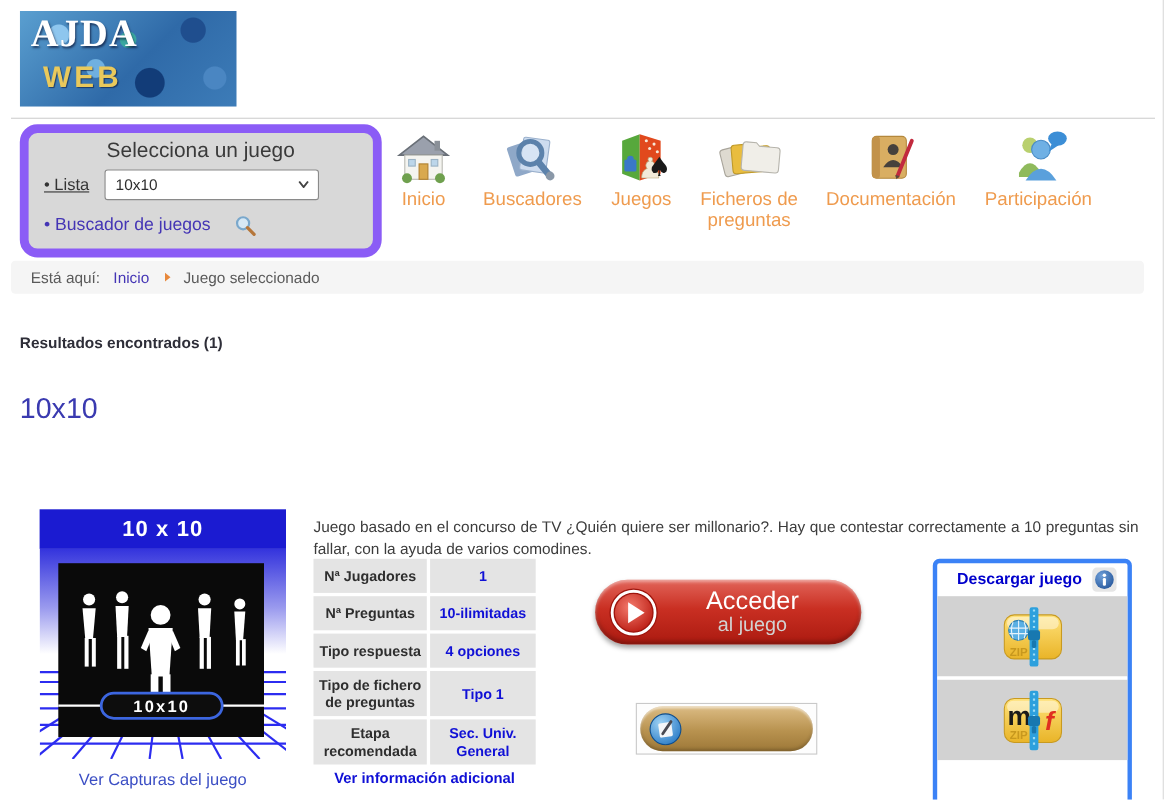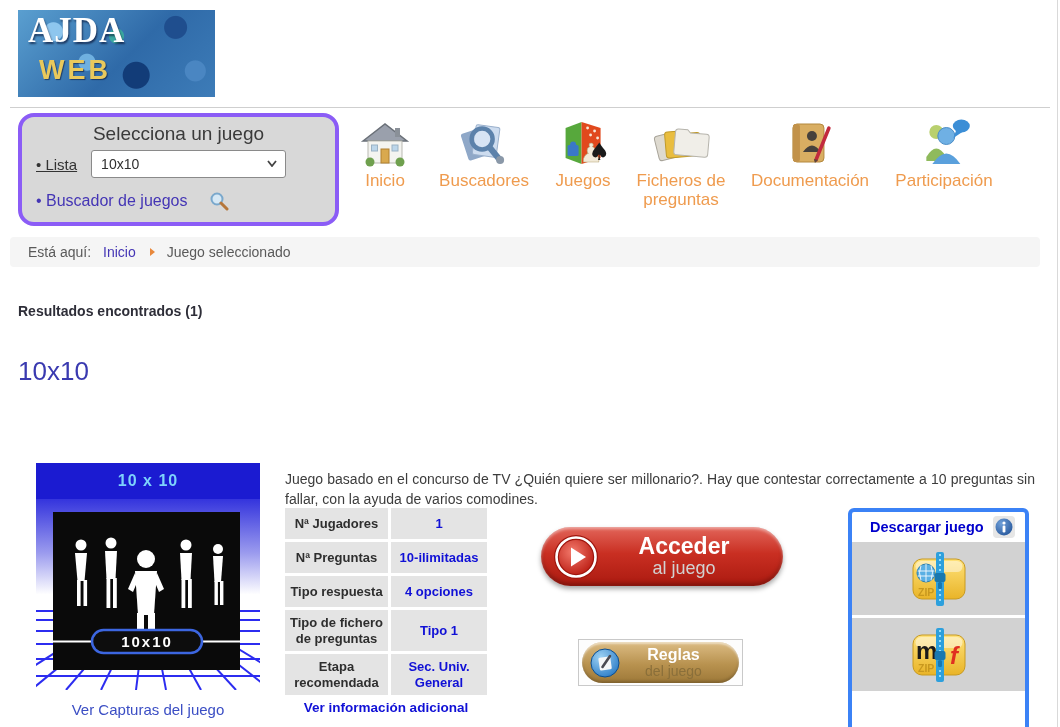--- a/index.html
+++ b/index.html
@@ -28,21 +28,21 @@
     padding-left:12px;white-space:nowrap;transform:scaleX(.97);transform-origin:left center;}
   .deco-ring{position:absolute;border:2px solid rgba(255,255,255,.12);border-radius:50%;}
   .ring1{width:160px;height:160px;left:570px;top:-48px;}
   .ring2{width:104px;height:104px;left:598px;top:-20px;}
   .deco-land{position:absolute;right:40px;top:10px;width:120px;height:70px;border-radius:40% 60% 55% 45%;
     background:rgba(90,140,170,.25);}
   .top-rule{position:absolute;left:10px;top:107px;width:1040px;height:1px;background:#cfcfcf;}
 
   
   .selector-box{position:absolute;left:18px;top:113px;width:313px;height:105px;background:#d8d8d8;
-    border:4px solid #8b5cf6;border-radius:16px;}
+    border:8px solid #8b5cf6;border-radius:16px;}
   .selector-title{margin-top:6px;text-align:center;font-size:19px;color:#3a3a3a;}
   .lista-row{position:absolute;left:14px;top:33px;display:flex;align-items:center;}
   .lista-label{font-size:15px;color:#333;text-decoration:underline;}
   .fake-select{position:relative;margin-left:14px;width:193px;height:26px;background:#fff;border:1px solid #8a8a8a;
     border-radius:3px;display:flex;align-items:center;cursor:pointer;}
   .fake-select .sel-text{font-size:14px;color:#2f2f2f;padding-left:9px;}
   .sel-chevron{position:absolute;right:8px;top:9px;width:10px;height:7px;}
   .buscador-row{position:absolute;left:14px;top:74px;display:flex;align-items:center;gap:21px;cursor:pointer;}
   .buscador-link{font-size:16px;color:#4435b5;}
 
@@ -60,21 +60,21 @@
   .bc-home{color:#4435b5;cursor:pointer;}
   .bc-arrow{width:0;height:0;border-left:5px solid #e8883c;border-top:4px solid transparent;
     border-bottom:4px solid transparent;margin:0 12px 0 14px;}
   .bc-current{color:#5a5a5a;}
 
   .resultados{position:absolute;left:18px;top:303px;font-size:14px;font-weight:bold;color:#2e2e38;}
   .game-title{position:absolute;left:18px;top:356px;font-size:26px;font-weight:400;color:#3a3ab0;margin:0;}
 
   
   .thumb{position:absolute;left:36px;top:463px;width:224px;}
-  .thumb-banner{height:36px;background:#1b1bd1;color:#7dd3fc;font-weight:bold;font-size:16px;
+  .thumb-banner{height:36px;background:#1b1bd1;color:#ffffff;font-weight:bold;font-size:20px;
     display:flex;align-items:center;justify-content:center;letter-spacing:1px;}
   .thumb-img{display:block;width:224px;height:191px;}
   .ver-capturas{position:absolute;left:36px;top:701px;width:224px;text-align:center;font-size:15px;
     color:#3b4ec4;cursor:pointer;}
 
   
   .descr{position:absolute;left:285px;top:455px;width:750px;font-size:14px;font-weight:normal;color:#3c3c3c;
     text-align:justify;line-height:20px;}
 
   
@@ -87,21 +87,21 @@
   .h31{min-height:31px;} .h41{min-height:41px;}
   .it-footer{margin-top:5px;text-align:center;font-size:13.5px;font-weight:bold;color:#1010d6;cursor:pointer;}
 
   
   .acceder{position:absolute;left:541px;top:527px;width:242px;height:59px;border-radius:30px;cursor:pointer;
     background:linear-gradient(#e2655a 0%,#c92f22 45%,#ab1a10 100%);
     box-shadow:0 3px 5px rgba(0,0,0,.35), inset 0 2px 3px rgba(255,255,255,.45), inset 0 -3px 4px rgba(0,0,0,.25);
     display:flex;align-items:center;}
   .play-wrap{margin-left:12px;width:46px;height:46px;flex:0 0 auto;}
   .acc-text{flex:1;display:flex;flex-direction:column;align-items:center;margin-right:14px;line-height:1.1;}
-  .acc-l1{font-size:23px;font-weight:bold;color:#fff;}
+  .acc-l1{font-size:23px;font-weight:normal;color:#fff;}
   .acc-l2{font-size:18px;color:#d2d2d2;}
 
   
   .reglas-frame{position:absolute;left:578px;top:639px;width:165px;height:47px;background:#fdfdfd;
     border:1px solid #c9c9c9;box-sizing:border-box;display:flex;align-items:center;justify-content:center;}
   .reglas{width:157px;height:41px;border-radius:21px;cursor:pointer;
     background:linear-gradient(#dcbc84 0%,#b8924f 55%,#9d7838 100%);
     box-shadow:inset 0 2px 2px rgba(255,255,255,.5), inset 0 -2px 3px rgba(0,0,0,.2);
     display:flex;align-items:center;}
   .reglas-iconwrap{margin-left:8px;width:30px;height:30px;flex:0 0 auto;}
@@ -371,24 +371,20 @@
         <defs>
           <radialGradient id="bg2" cx="0.35" cy="0.3" r="0.9">
             <stop offset="0" stop-color="#9ed2f4"></stop>
               <stop offset="1" stop-color="#1a6fc0"></stop>
           </radialGradient>
         </defs>
         <circle cx="15" cy="15" r="14" fill="url(#bg2)" stroke="#0e4e8e"></circle>
         <rect x="9" y="9" width="12" height="13" rx="1.5" fill="#f4f6f8" transform="rotate(-8 15 15)"></rect>
         <line x1="20" y1="8" x2="12.5" y2="19" stroke="#4a4a52" stroke-width="2.6" stroke-linecap="round"></line>
       </svg>
-      <span class="reg-text">
-        <span class="reg-l1">Reglas</span>
-        <span class="reg-l2">del juego</span>
-      </span>
     </div>
   </div>
 
   <div class="dl-panel">
     <div class="dl-header">
       <span class="dl-title">Descargar juego</span>
       <span class="info-btn">
         <svg width="18" height="18" viewBox="0 0 18 18">
           <defs>
             <radialGradient id="ig" cx="0.35" cy="0.3" r="0.9">

